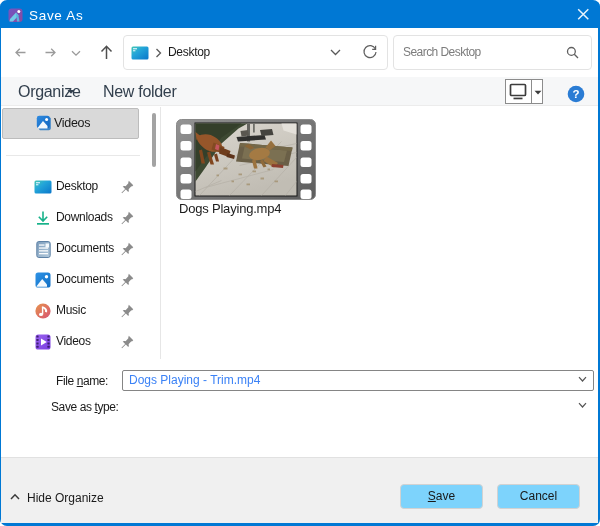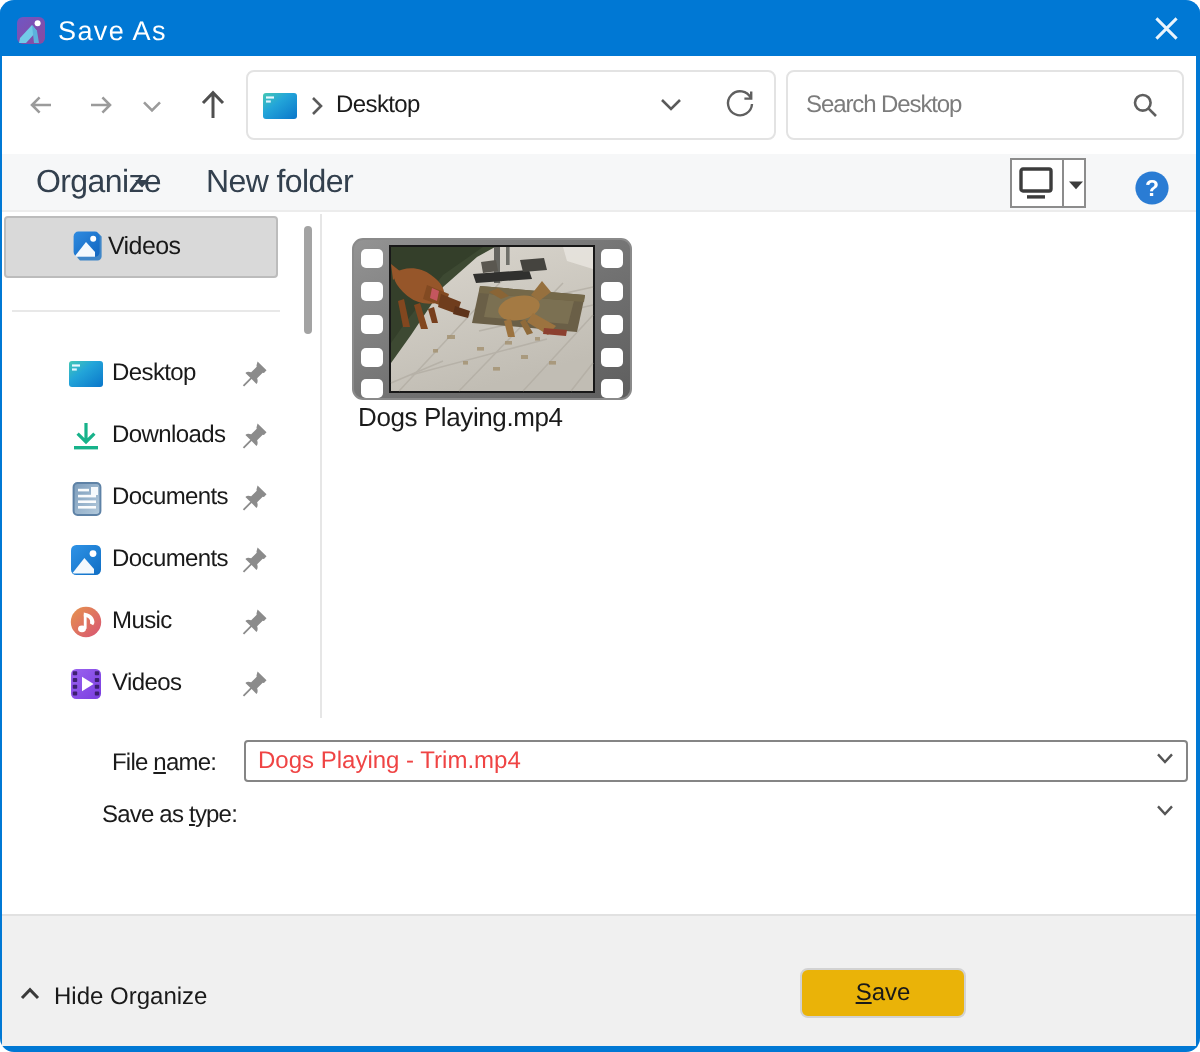--- a/index.html
+++ b/index.html
@@ -28,24 +28,24 @@
   
   #gallery { left:2px; top:108px; width:137px; height:31px; background:#d9d9d9; border:1px solid #bcbcbc; border-radius:2px; }
   #gallerytext { left:54px; top:108px; height:31px; line-height:31px; font-size:12.5px; letter-spacing:-0.3px; color:#191919; }
   #sep { left:6px; top:155px; width:134px; height:1px; background:#e8e8e8; }
   .sitem { left:56px; width:80px; height:31px; line-height:31px; font-size:12px; letter-spacing:-0.3px; color:#191919; }
   #sthumb { left:152px; top:113px; width:4px; height:54px; background:#a3a3a3; border-radius:2px; }
   
   #filelabel { left:179px; top:201px; width:140px; text-align:left; font-size:13px; letter-spacing:-0.2px; color:#1b1b1b; }
   
   .flabel { font-size:12px; letter-spacing:-0.4px; color:#1b1b1b; }
-  .finput { left:122px; width:472px; height:21px; background:#fff; border:1px solid #858585; border-radius:2px; font-size:12px; color:#ef4444; line-height:19px; padding-left:6px; }
+  .finput { left:122px; width:472px; height:21px; background:#fff; border:1px solid #858585; border-radius:2px; font-size:12px; color:#3b82f6; line-height:19px; padding-left:6px; }
   
   #footer { left:0; top:457px; right:0; bottom:0; background:#f0f0f0; border-top:1px solid #e1e1e1; }
-  .btn { top:484px; width:83px; height:25px; background:#eab308; border:1px solid #d2d2d2; border-radius:4px; text-align:center; line-height:23px; font-size:12px; color:#191919; }
+  .btn { top:484px; width:83px; height:25px; background:#7dd3fc; border:1px solid #d2d2d2; border-radius:4px; text-align:center; line-height:23px; font-size:12px; color:#191919; }
 </style>
 </head>
 <body>
 <div id="win">
   <div class="bord" style="left:0;top:0;bottom:0;width:1px"></div>
   <div class="bord" style="right:0;top:0;bottom:0;width:2px"></div>
   <div class="bord" style="left:0;right:0;bottom:0;height:3px"></div>
 
   <div class="abs" id="titlebar"></div>
   <svg class="abs" style="left:8px; top:8px" width="15" height="15" viewBox="0 0 15 15">
@@ -358,13 +358,14 @@
   <svg class="abs" style="left:578px; top:402px" width="9" height="7" viewBox="0 0 9 7">
     <path d="M1 1.2 L4.5 5 L8 1.2" stroke="#555" stroke-width="1.2" fill="none"></path>
   </svg>
 
   <div class="abs" id="footer"></div>
   <svg class="abs" style="left:10px; top:493px" width="10" height="8" viewBox="0 0 10 8">
     <path d="M1 6 L5 1.8 L9 6" stroke="#3a3a3a" stroke-width="1.5" fill="none"></path>
   </svg>
   <div class="abs" style="left:27px; top:491px; font-size:12px; color:#1a1a1a">Hide Organize</div>
   <div class="abs btn" style="left:400px"><u>S</u>ave</div>
+  <div class="abs btn" style="left:497px">Cancel</div>
 </div>
 
 </body></html>

